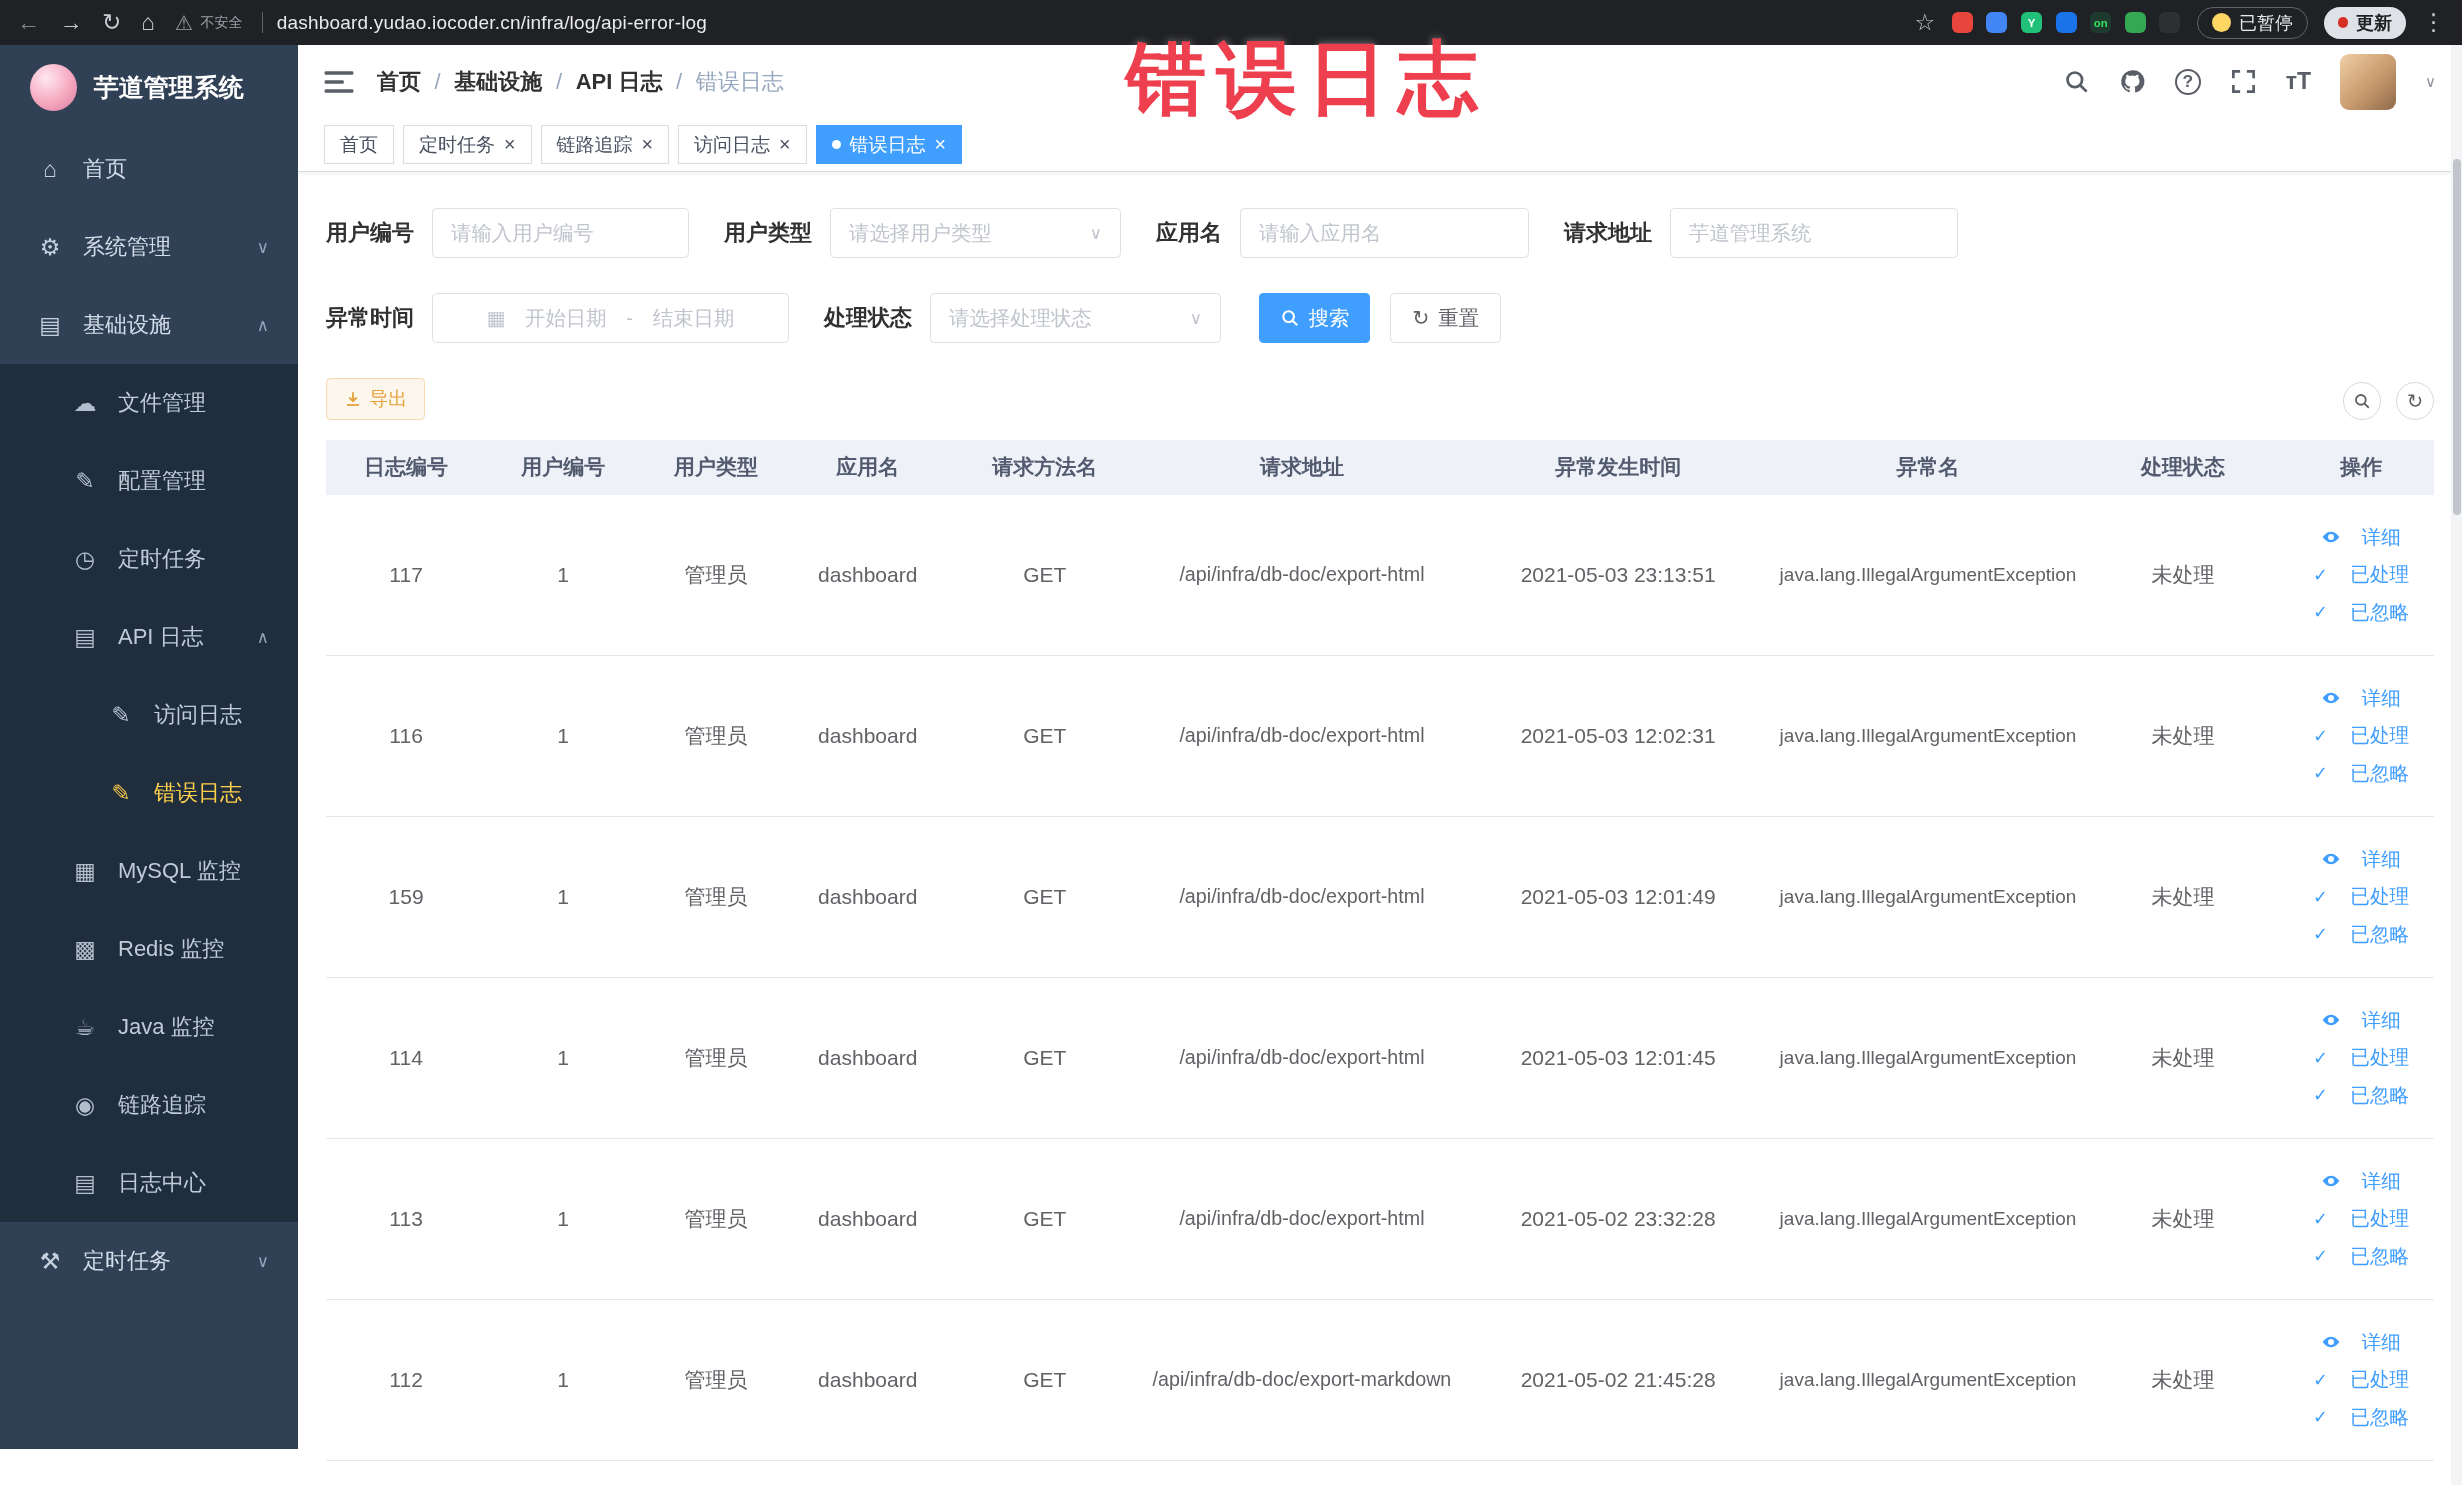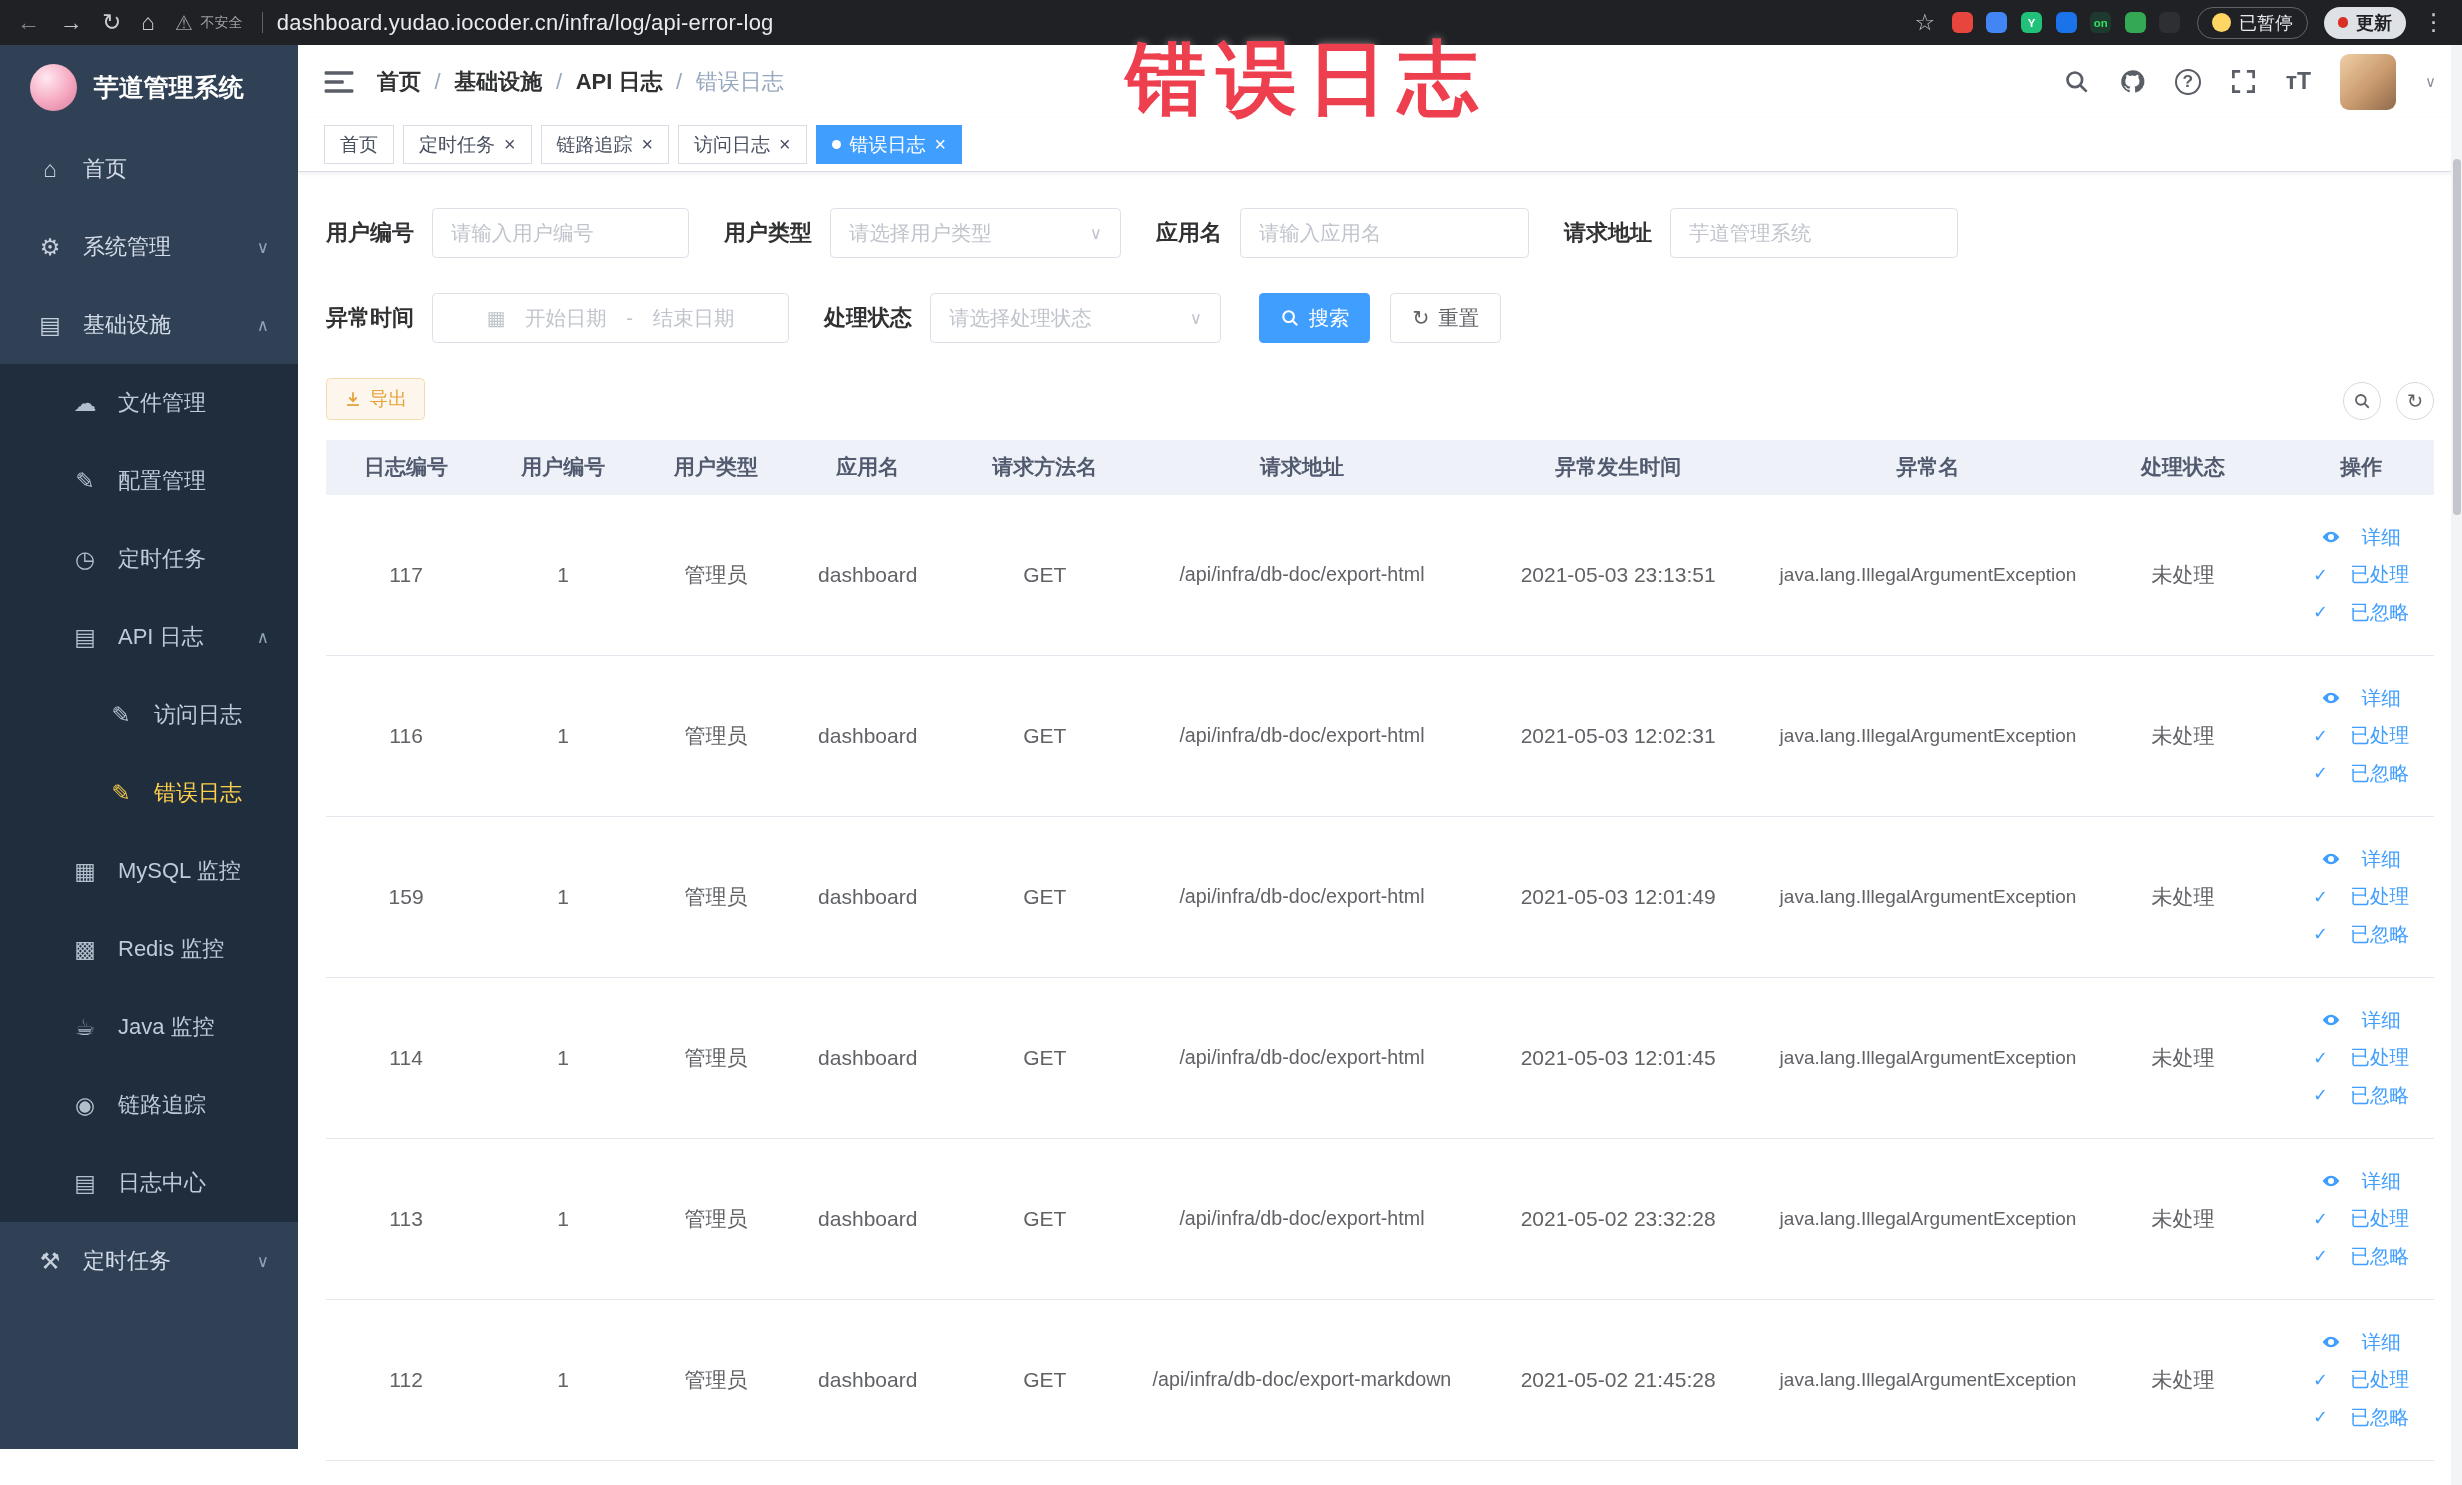--- a/index.html
+++ b/index.html
@@ -7,21 +7,21 @@
   body{position:relative;}
 
   
   .browser-bar{height:45px;background:#202124;display:flex;align-items:center;
     padding:0 16.7px;gap:19.7px;color:#e8eaed;font-size:19.7px;box-sizing:border-box;}
   .bnav{color:#c7cbd1;font-size:23px;line-height:1;}
   .bnav.dim{color:#80868b;}
   .sec{color:#9aa0a6;font-size:20.4px;}
   .sec-label{color:#9aa0a6;font-size:14px;margin-left:-12px;}
   .divider{width:0.8px;height:21px;background:#5f6368;}
-  .url{font-size:22px;color:#e8eaed;letter-spacing:0.2px;margin-left:-6px;text-align:right;}
+  .url{font-size:19px;color:#e8eaed;letter-spacing:0.2px;margin-left:-6px;text-align:right;}
   .bar-right{margin-left:auto;display:flex;align-items:center;gap:16.7px;}
   .exts{display:flex;gap:13.6px;align-items:center;}
   .ext{width:21px;height:21px;border-radius:6px;display:flex;align-items:center;
     justify-content:center;font-size:11.4px;font-weight:700;color:#fff;}
   .pill{height:32px;border:0.8px solid #5f6368;border-radius:16px;display:flex;
     align-items:center;gap:7.6px;padding:0 13.6px;font-size:18px;color:#e8eaed;box-sizing:border-box;}
   .emoji-dot{width:19.7px;height:19.7px;border-radius:50%;background:#fdd663;}
   .pill.update{background:#dee1e6;color:#202124;border:none;font-weight:600;}
   .red-dot{width:10.6px;height:10.6px;border-radius:50%;background:#d93025;}
 

